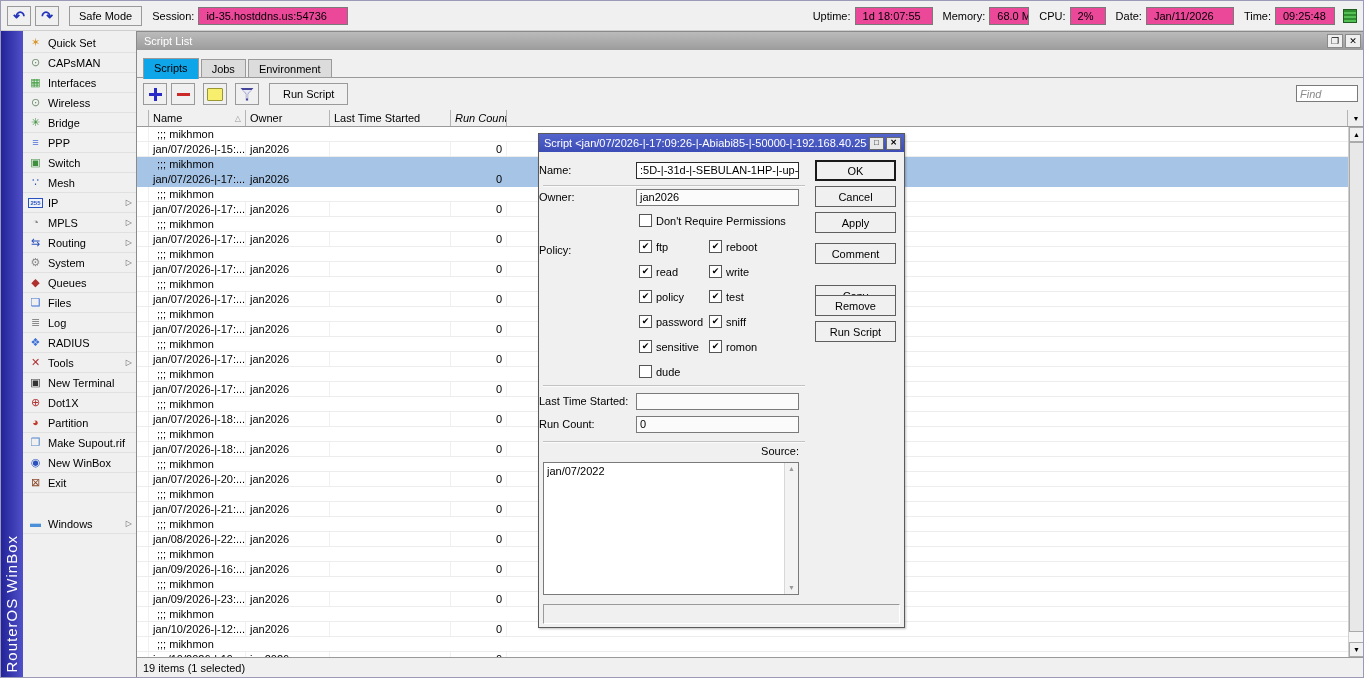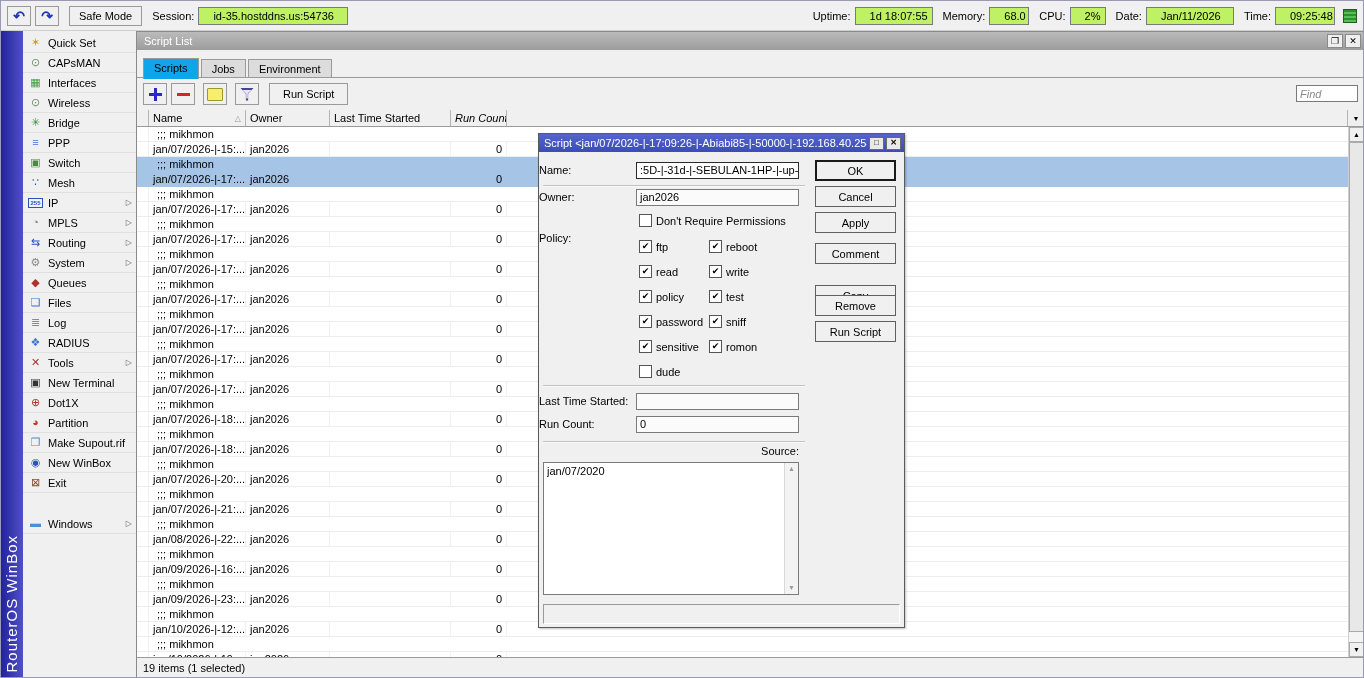--- a/index.html
+++ b/index.html
@@ -8,21 +8,21 @@
     overflow:hidden;border:1px solid #9a9ab8;box-sizing:border-box;}
 
   
   .topbar{position:absolute;left:0;top:0;width:100%;height:30px;display:flex;align-items:center;
     padding:0 6px;box-sizing:border-box;gap:4px;background:#f0f0f0;border-bottom:1px solid #cfcfcf;}
   .tb-btn{height:20px;border:1px solid #9a9a9a;background:#f0f0f0;display:flex;align-items:center;
     justify-content:center;padding:0 9px;box-sizing:border-box;white-space:nowrap;}
   .tb-iconbtn{width:24px;padding:0;}
   .arrow-glyph{color:#2233bb;font-size:14px;font-weight:bold;line-height:1;}
   .tb-label{margin-left:6px;white-space:nowrap;}
-  .tb-field{height:18px;border:1px solid #7a7a7a;background:#bef264;padding:0 14px;display:flex;
+  .tb-field{height:18px;border:1px solid #7a7a7a;background:#ec4899;padding:0 7px;display:flex;
     align-items:center;box-sizing:border-box;white-space:nowrap;overflow:hidden;}
   .topbar-right{margin-left:auto;display:flex;align-items:center;gap:4px;}
   .conn-icon{width:12px;height:12px;border:1px solid #1e5e1e;margin-left:4px;
     background:repeating-linear-gradient(180deg,#2f8f2f 0 2px,#55c055 2px 4px);}
 
   
   .brand{position:absolute;left:0;top:30px;width:22px;height:648px;
     background:linear-gradient(to right,#222299,#5050c8);}
   .brand-text{position:absolute;bottom:6px;left:2px;writing-mode:vertical-rl;transform:rotate(180deg);
     color:#fff;font-size:15px;letter-spacing:1px;white-space:nowrap;}
@@ -571,21 +571,21 @@
       <span class="fld editable" style="top:10px;">:5D-|-31d-|-SEBULAN-1HP-|-up-</span>
       <span class="dlg-sep" style="top:33px;"></span>
       <span class="dlg-label" style="top:37px;">Owner:</span>
       <span class="fld" style="top:37px;">jan2026</span>
 
       <label class="cb" style="position:absolute;left:100px;top:62px;">
         <span class="cb-box"></span>
         <span>Don't Require Permissions</span>
       </label>
 
-      <span class="dlg-label" style="top:78px;">Policy:</span>
+      <span class="dlg-label" style="top:90px;">Policy:</span>
       <div class="policy-grid">
           <label class="cb">
             <span class="cb-box">✔</span>
             <span>ftp</span>
           </label>
           <label class="cb">
             <span class="cb-box">✔</span>
             <span>reboot</span>
           </label>
           <label class="cb">
@@ -628,21 +628,21 @@
 
       <span class="dlg-sep" style="top:233px;"></span>
       <span class="dlg-label" style="top:241px;">Last Time Started:</span>
       <span class="fld" style="top:241px;"></span>
       <span class="dlg-label" style="top:264px;">Run Count:</span>
       <span class="fld" style="top:264px;">0</span>
 
       <span class="dlg-sep" style="top:289px;"></span>
       <span class="source-label">Source:</span>
       <div class="source-box">
-        <div class="source-text">jan/07/2020</div>
+        <div class="source-text">jan/07/2022</div>
         <div class="src-scroll">
           <span class="src-arrow up">▲</span>
           <span class="src-arrow down">▼</span>
         </div>
       </div>
       <div class="dlg-footer"></div>
       <div>
           <div class="dlg-btn default" style="top: 8px;">OK</div>
           <div class="dlg-btn" style="top: 34px;">Cancel</div>
           <div class="dlg-btn" style="top: 60px;">Apply</div>

